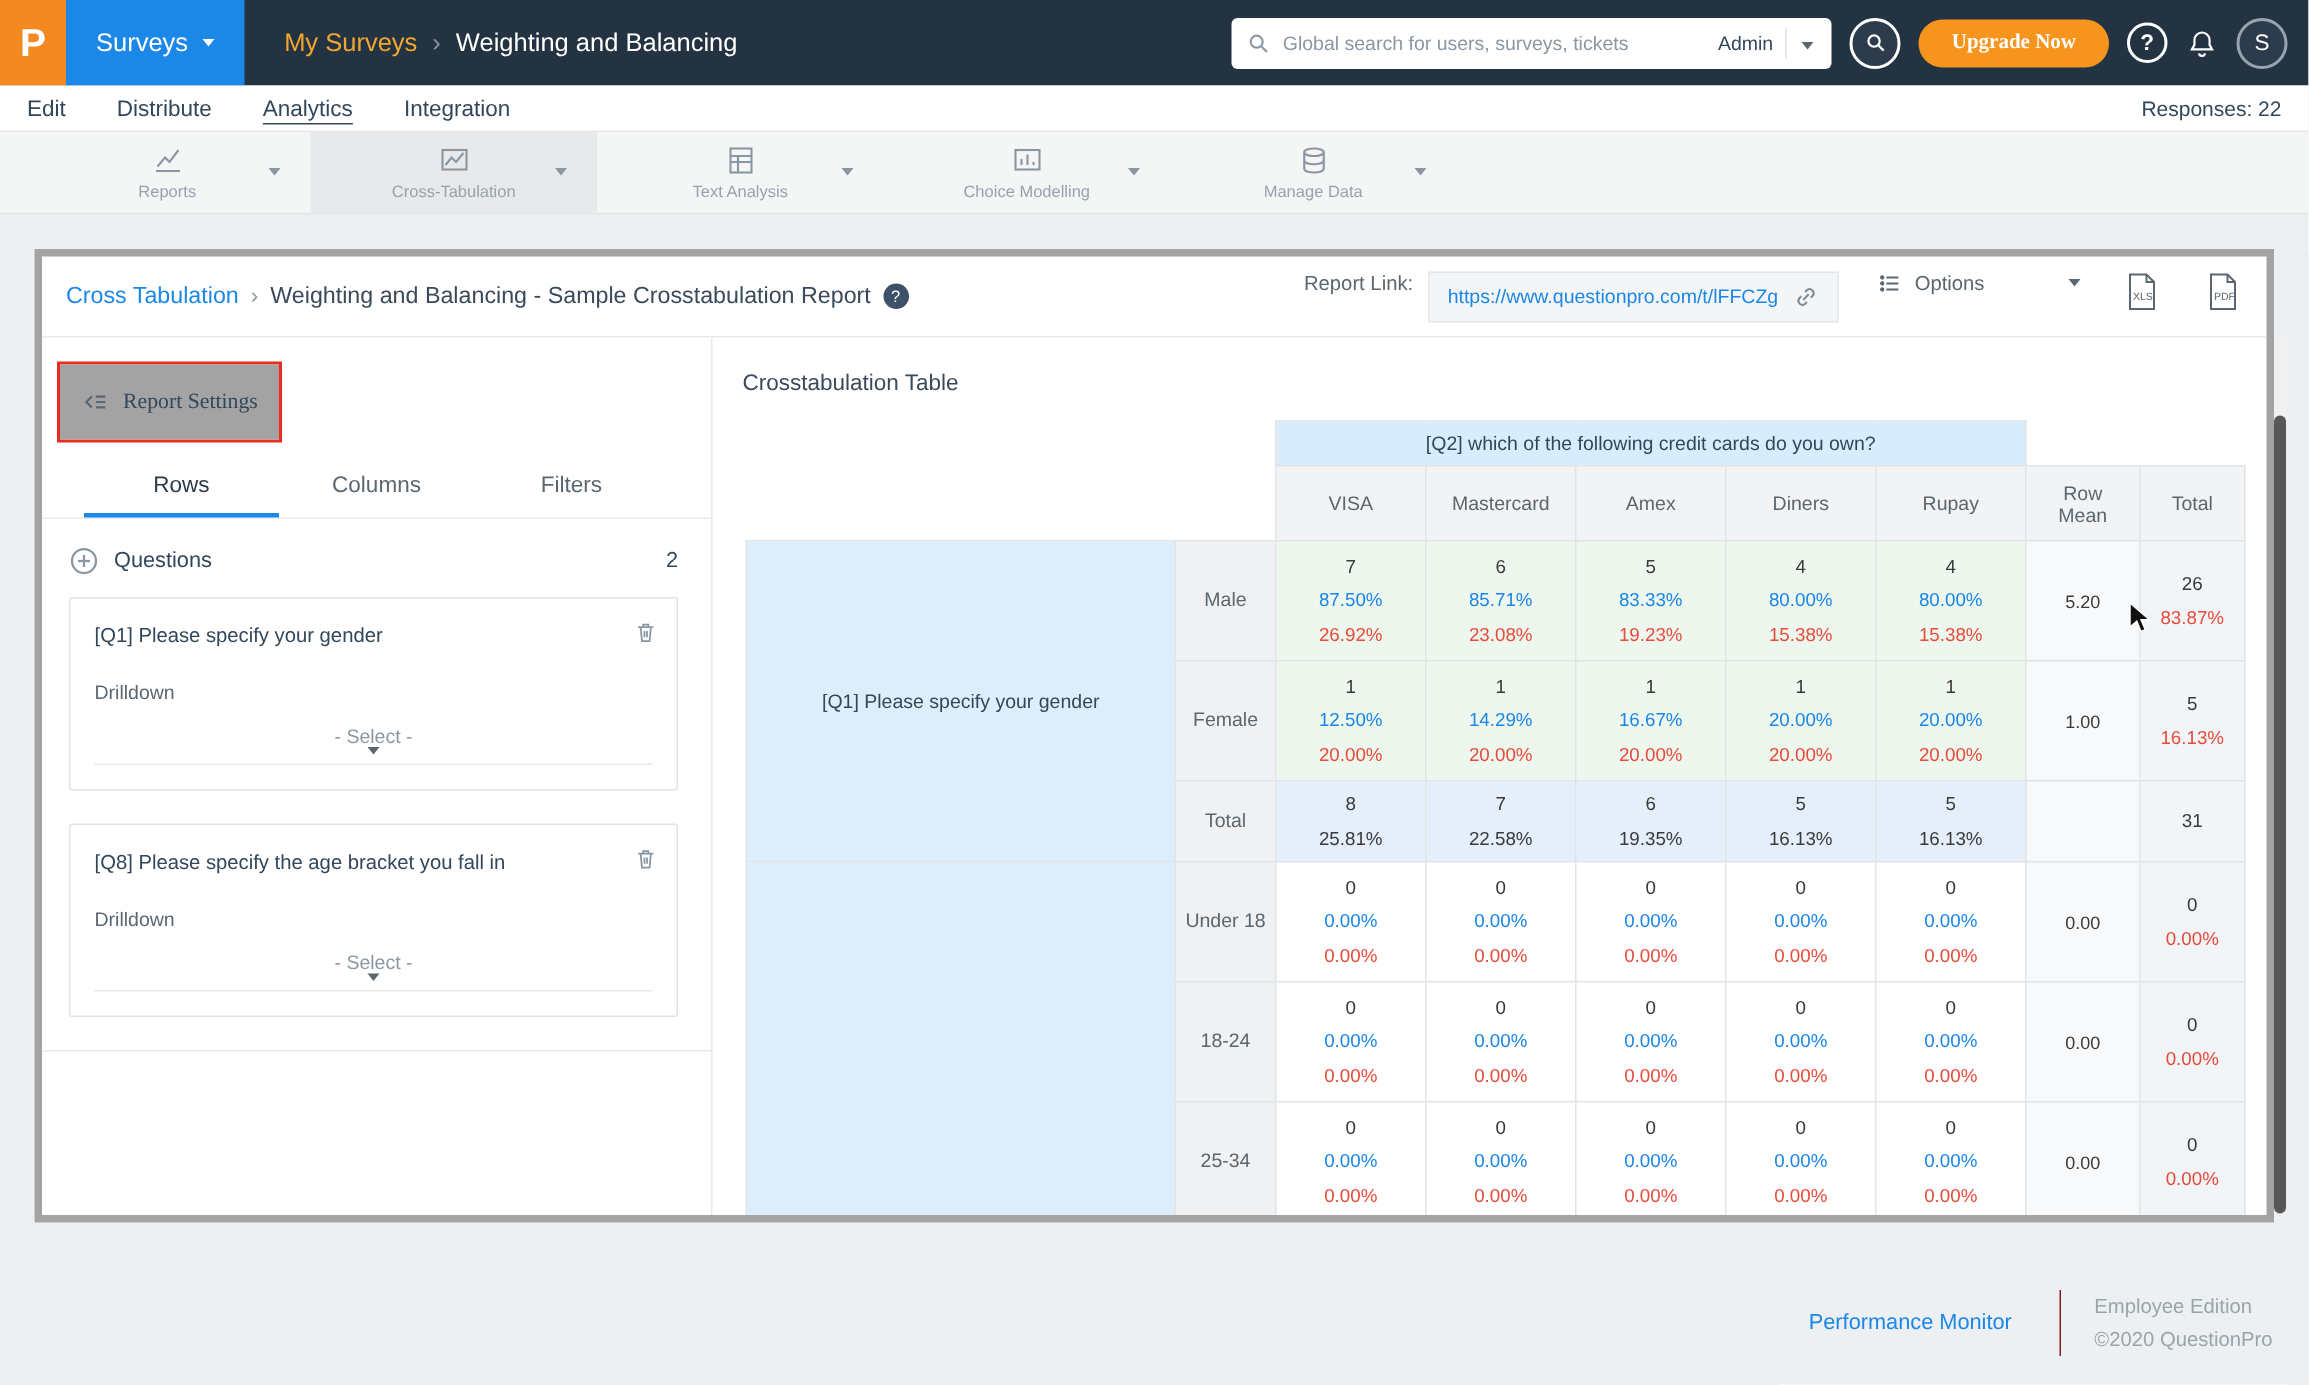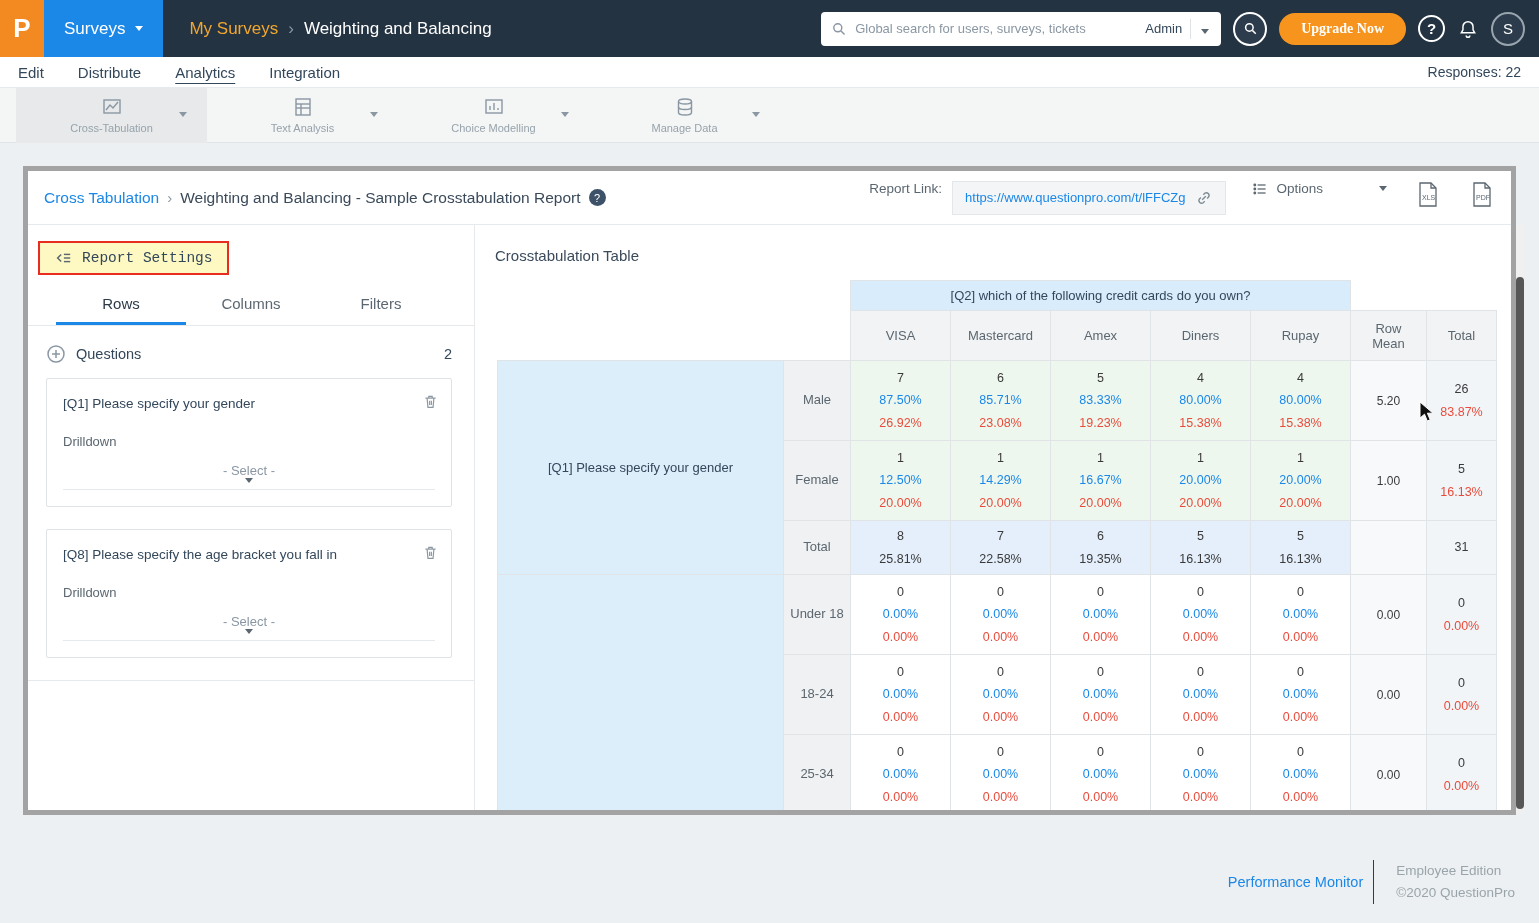--- a/index.html
+++ b/index.html
@@ -93,23 +93,23 @@
     color:#5b6770; font-size:13.5px; cursor:pointer; }
   .options-caret { margin-left:48px; color:#5b6770; }
   .export-icon { margin-left:28px; cursor:pointer; color:#5b6770; }
 
   .card-body { display:flex; height:594px; }
 
   
   .panel { width:447px; border-right:1px solid #e7eaec; position:relative; }
   .annot { border:2px solid #e82c20; }
   .settings-annot { display:inline-block; margin:16px 0 0 10px; }
-  .settings-btn { background:#fef9c3; border:none; display:flex; align-items:center;
-    gap:10px; padding:6px 14px; font-size:14.5px; color:#33475b; cursor:pointer;
-    font-family:Liberation Mono, monospace; }
+  .settings-btn { background:#a3a3a3; border:none; display:flex; align-items:center;
+    gap:10px; padding:16px 14px; font-size:14.5px; color:#33475b; cursor:pointer;
+    font-family:Liberation Serif, serif; }
   .collapse-icon { color:#5b6770; }
   .tabs { display:flex; margin-top:12px; padding:0 28px;
     border-bottom:1px solid #e7eaec; }
   .tab { flex:1; text-align:center; font-size:15px; color:#5b6770;
     padding:8px 0 10px; cursor:pointer; border-bottom:3px solid transparent; }
   .tab.active { color:#2b3a48; border-bottom-color:#1b87e6; }
   .q-header { display:flex; align-items:center; gap:10px; padding:18px 22px 14px 18px;
     font-size:14.5px; color:#33475b; }
   .plus-icon { color:#8a97a3; cursor:pointer; }
   .q-count { margin-left:auto; }
@@ -160,21 +160,21 @@
     background:#f0f0f0; cursor:pointer; }
   .vscroll .thumb { position:absolute; left:0; top:52px; width:8px; height:532px;
     background:#575757; border-radius:4px; }
 
   
   .cursor { position:absolute; left:944px; top:176px; pointer-events:none; }
 
   
   .footer { position:absolute; left:0; right:0; top:843px; height:78px;
     display:flex; align-items:center; justify-content:flex-end;
-    padding-right:24px; gap:10px; }
+    padding-right:24px; gap:32px; }
   .perf-link { color:#1b87e6; font-size:14.5px; cursor:pointer; }
   .edition-block { border-left:1px solid #7f1d1d; padding-left:22px;
     color:#9aa5ab; font-size:13.5px; line-height:1.6; }
 </style>
 </head>
 <body>
 
 <div class="topbar">
   <div class="logo-box">P</div>
   <div class="surveys-btn">
@@ -219,20 +219,28 @@
 
 <div class="navrow">
   <span class="nav-item">Edit</span>
   <span class="nav-item">Distribute</span>
   <span class="nav-item active">Analytics</span>
   <span class="nav-item">Integration</span>
   <span class="responses">Responses: 22</span>
 </div>
 
 <div class="toolbar">
+  <div class="tb-item">
+    <svg class="tb-icon" width="20" height="20" viewBox="0 0 20 20" fill="none" stroke="currentColor" stroke-width="1.4">
+      <path d="M2 17h16"></path>
+        <polyline points="3,14 8,8 11,11 17,3"></polyline>
+    </svg>
+    <span>Reports</span>
+    <span class="caret"></span>
+  </div>
   <div class="tb-item active">
     <svg class="tb-icon" width="20" height="20" viewBox="0 0 20 20" fill="none" stroke="currentColor" stroke-width="1.4">
       <rect x="2" y="3" width="16" height="13"></rect>
         <polyline points="4,13 8,8 11,11 16,5"></polyline>
     </svg>
     <span>Cross-Tabulation</span>
     <span class="caret"></span>
   </div>
   <div class="tb-item">
     <svg class="tb-icon" width="20" height="20" viewBox="0 0 20 20" fill="none" stroke="currentColor" stroke-width="1.4">

